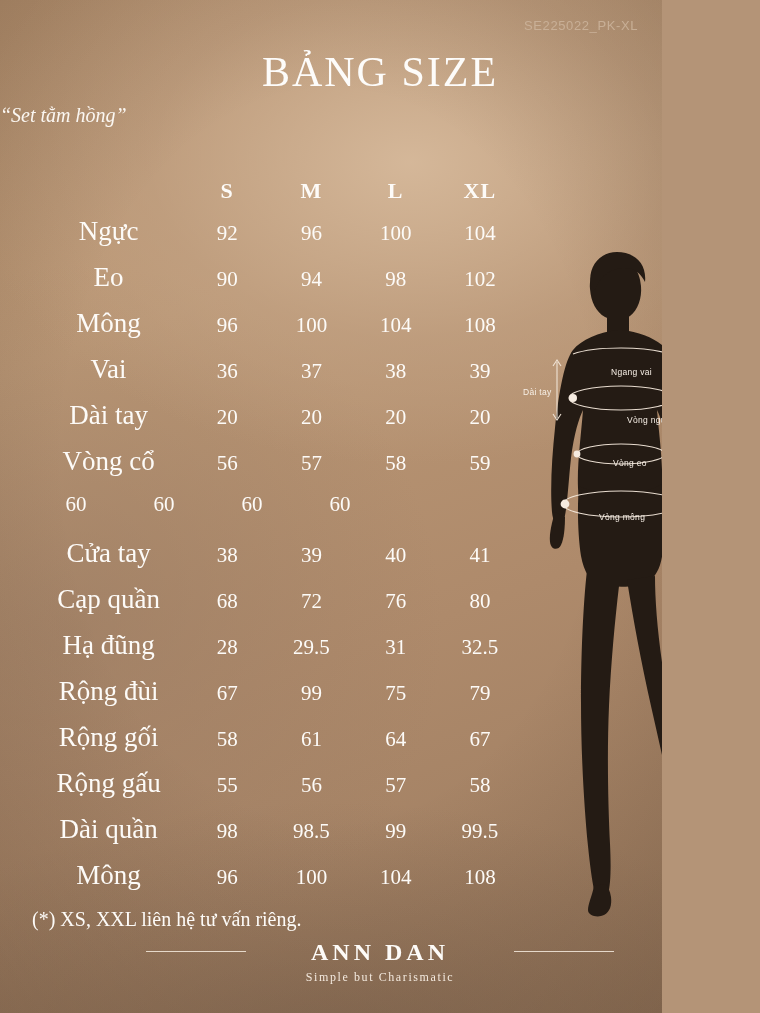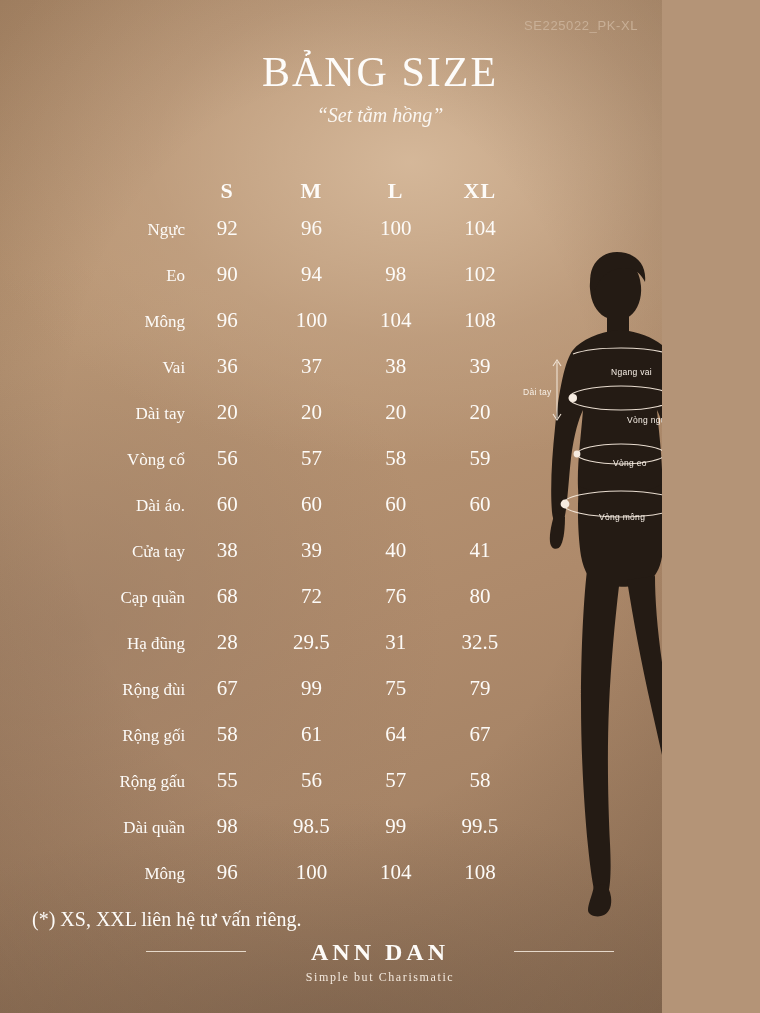--- a/index.html
+++ b/index.html
@@ -49,21 +49,20 @@
     color: #fdfcfa;
     font-size: 42px;
     letter-spacing: 2px;
     font-weight: normal;
   }
   .subtitle {
     position: absolute;
     top: 104px;
     left: 0;
     width: 760px;
-    text-align: center;
     color: #fbf7f2;
     font-size: 20px;
     font-style: italic;
   }
 
   
   .table {
     position: absolute;
     top: 178px;
     left: 32px;
@@ -73,22 +72,22 @@
   .row {
     display: flex;
     align-items: baseline;
     height: 46px;
   }
   .row.head {
     height: 38px;
   }
   .c-label {
     width: 160px;
-    font-size: 17px;
-    text-align: right;
+    font-size: 27px;
+    text-align: center;
     white-space: nowrap;
     font-family: Liberation Serif, serif;
   }
   .c-val {
     width: 88px;
     font-size: 21px;
     text-align: center;
   }
   .head .c-val {
     font-size: 22px;
@@ -212,21 +211,20 @@
       <div class="c-val">20</div>
     </div>
     <div class="row">
       <div class="c-label">Vòng cổ</div>
       <div class="c-val">56</div>
       <div class="c-val">57</div>
       <div class="c-val">58</div>
       <div class="c-val">59</div>
     </div>
     <div class="row">
-      <div class="c-label">Dài áo.</div>
       <div class="c-val">60</div>
       <div class="c-val">60</div>
       <div class="c-val">60</div>
       <div class="c-val">60</div>
     </div>
     <div class="row">
       <div class="c-label">Cửa tay</div>
       <div class="c-val">38</div>
       <div class="c-val">39</div>
       <div class="c-val">40</div>

